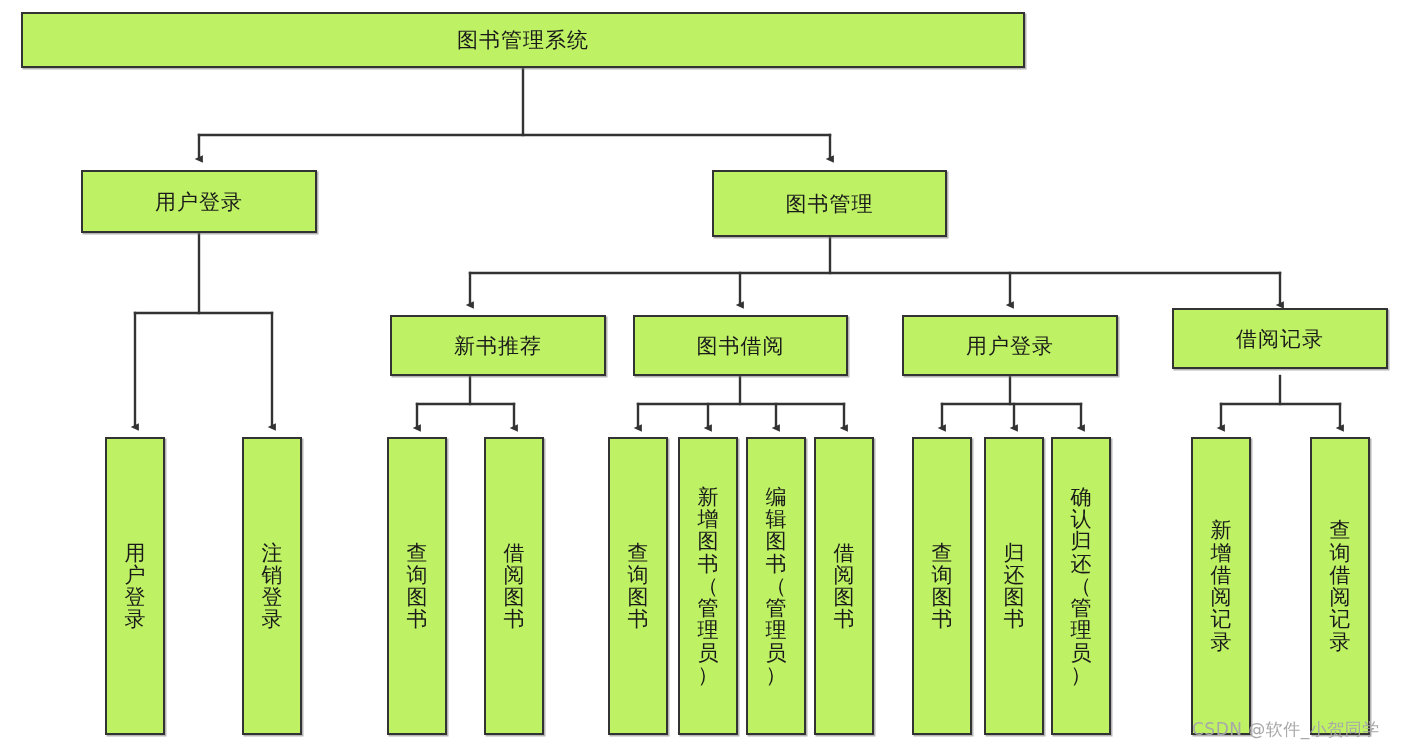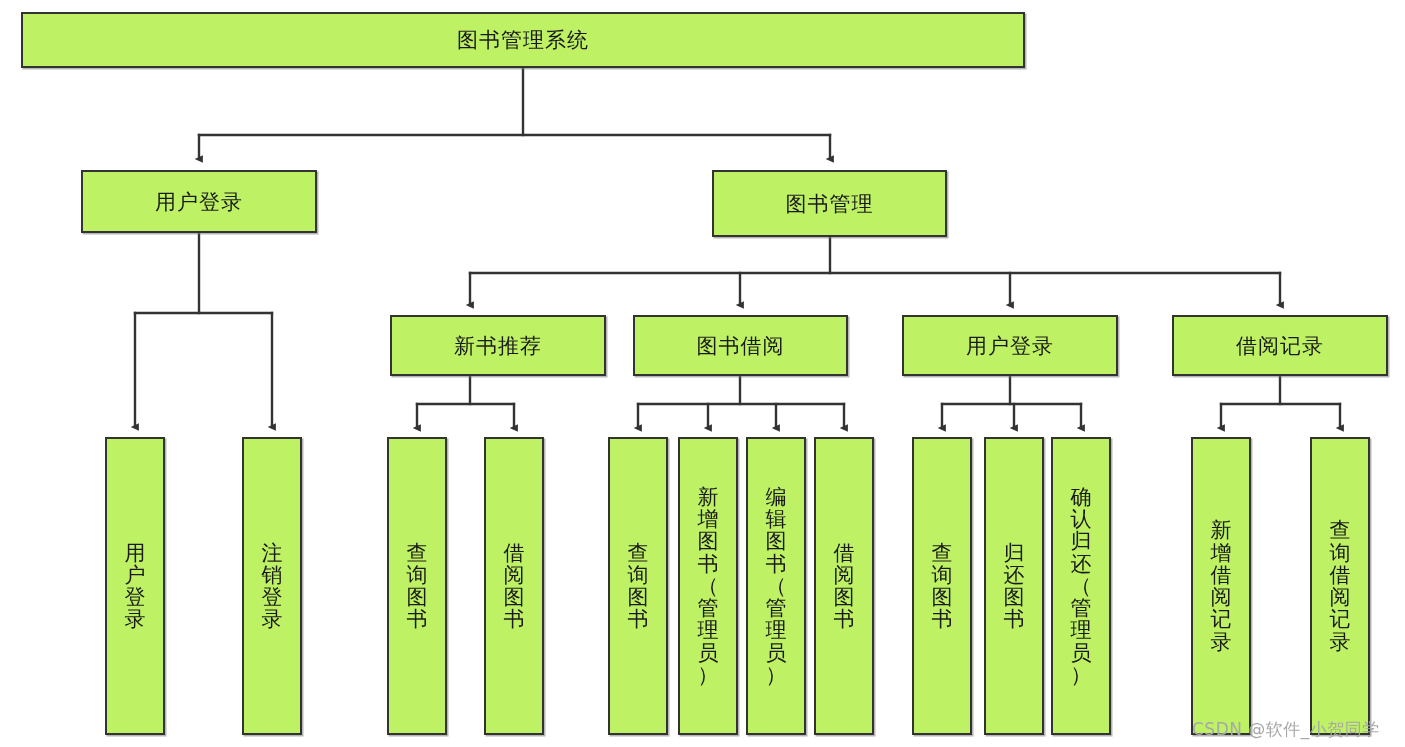--- a/index.html
+++ b/index.html
@@ -139,21 +139,21 @@
 
   <div class="node" style="left: 362px; top: 315px; width: 216px; height: 61px; margin-left: 28px;">
     <div class="label-h">新书推荐</div>
   </div>
   <div class="node" style="left: 633px; top: 315px; width: 215px; height: 61px; text-align: right;">
     <div class="label-h">图书借阅</div>
   </div>
   <div class="node" style="left: 902px; top: 315px; width: 216px; height: 61px;">
     <div class="label-h">用户登录</div>
   </div>
-  <div class="node" style="left: 1172px; top: 315px; width: 216px; height: 61px;">
+  <div class="node" style="left: 1172px; top: 308px; width: 216px; height: 61px;">
     <div class="label-h">借阅记录</div>
   </div>
 
   <div id="leaf-layer">
       <div class="node vert" style="left: 105px; top: 437px; width: 60px; height: 298px;">
         <div class="label-v" title="用户登录">
           <span>用</span>
           <span>户</span>
           <span>登</span>
           <span>录</span>

